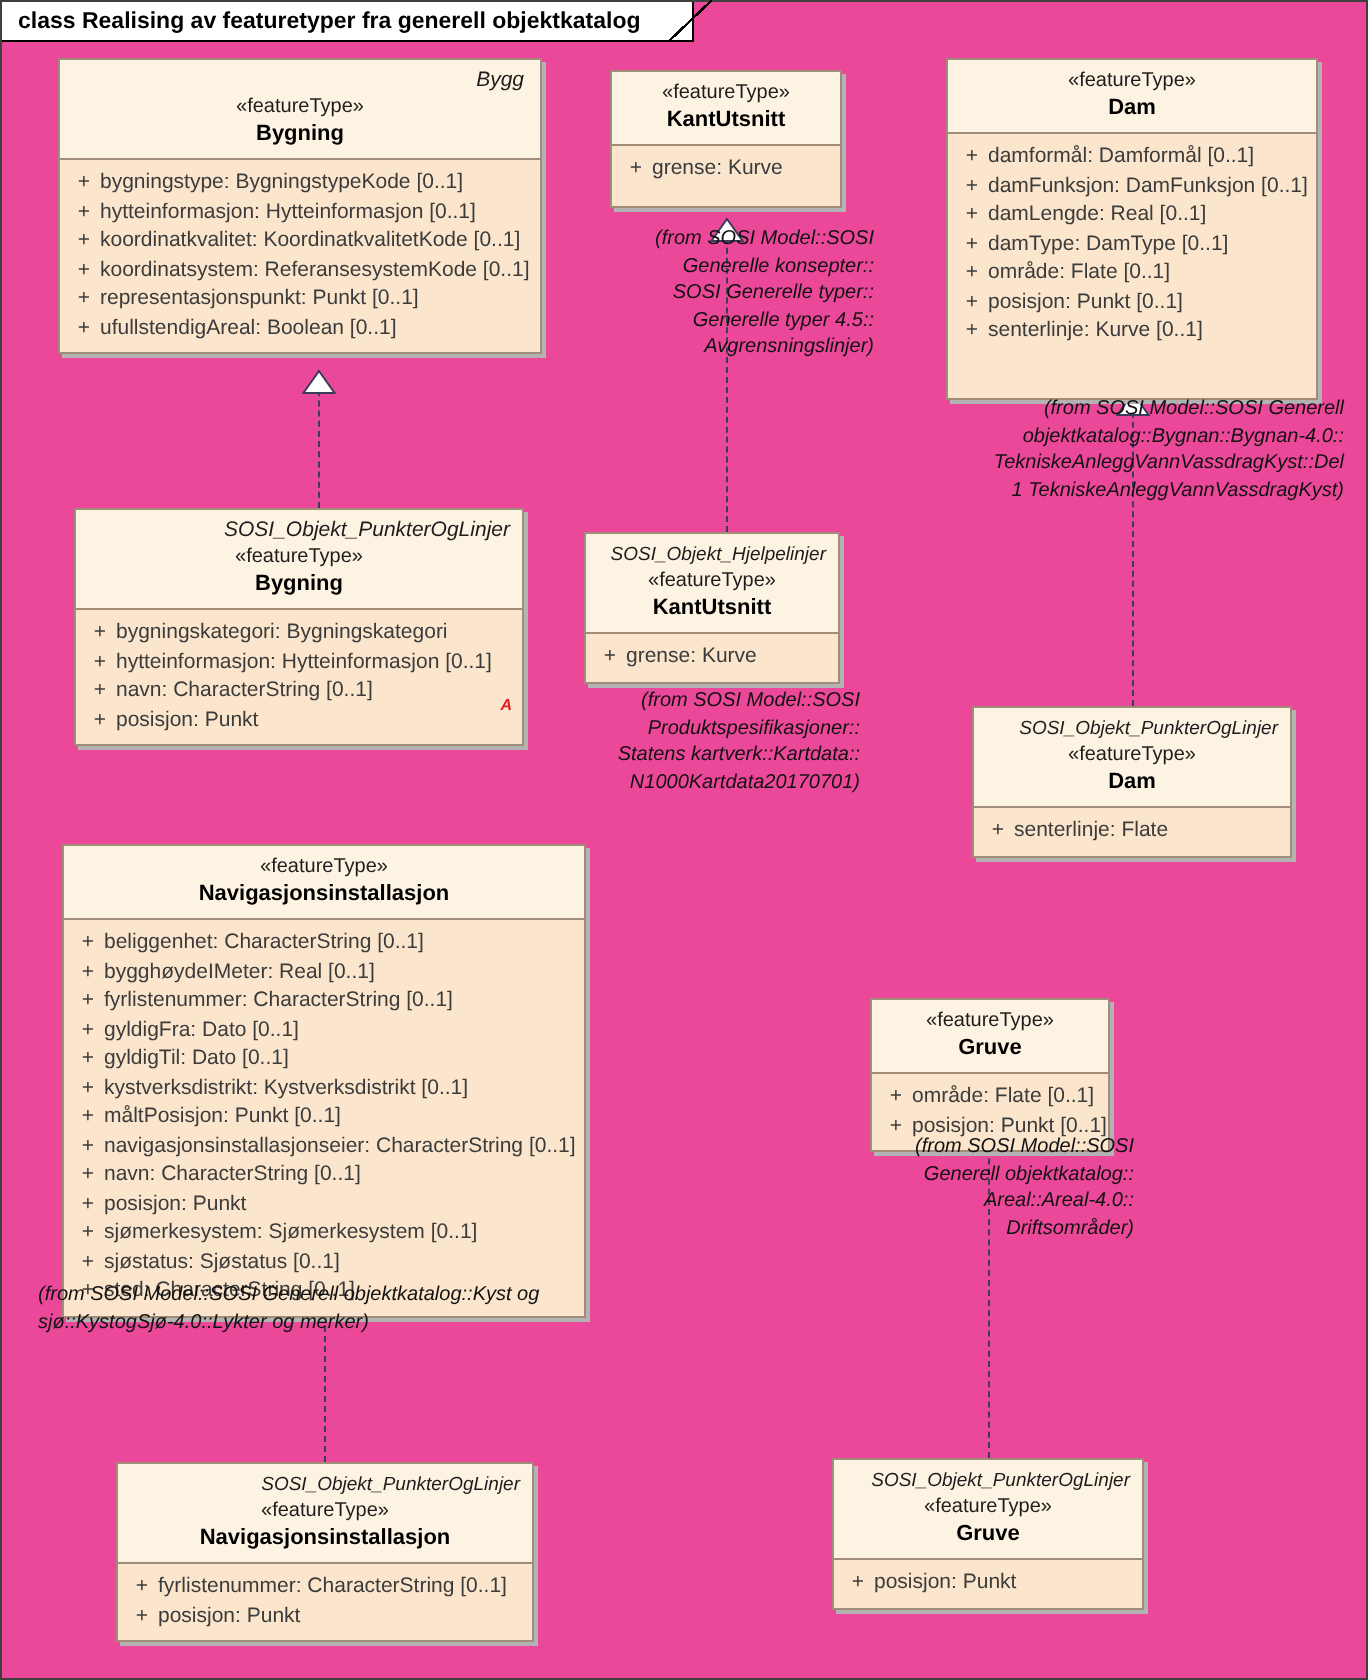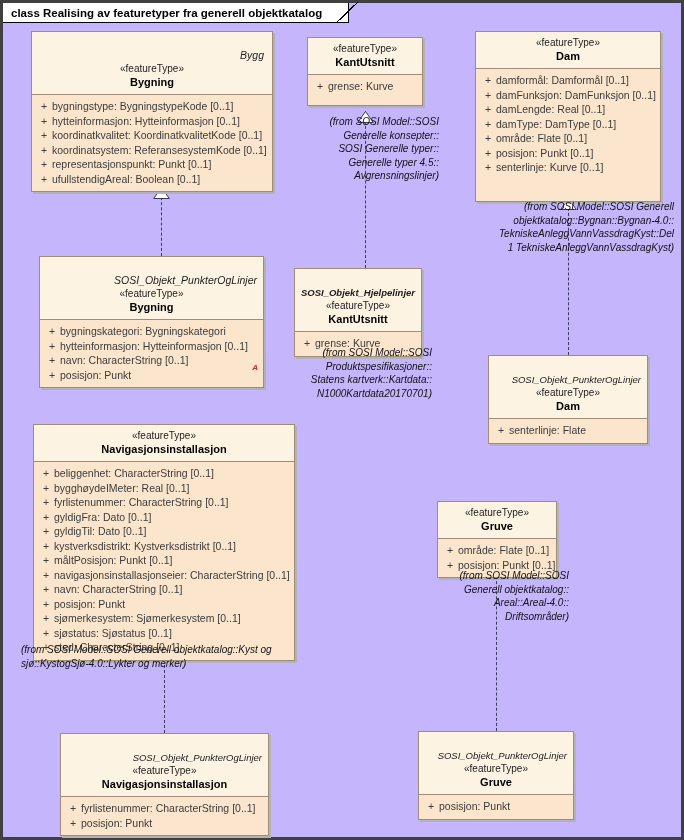--- a/index.html
+++ b/index.html
@@ -11,22 +11,22 @@
     font-family: "Liberation Sans", sans-serif;
     overflow: hidden;
     position: relative;
   }
 
   
   #diagram-frame {
     position: absolute;
     left: 0; top: 0;
     width: 684px; height: 840px;
-    border: 3px solid #404040;
-    background: #c4b5fd;
+    border: 1px solid #404040;
+    background: #ec4899;
   }
   #frame-title-tab {
     position: absolute;
     left: 0; top: 0;
     height: 20px;
     border-bottom: 1px solid #000;
     border-right: 1px solid #000;
     background: #fff;
     padding: 0 26px 0 8px;
     display: flex;
@@ -62,21 +62,20 @@
     text-align: center;
   }
   .uml-ns {
     font-size: 10.5px;
     font-style: italic;
     color: #1c1c1c;
     text-align: right;
     line-height: 13px;
     white-space: nowrap;
     overflow: visible;
-    margin-top: 13px;
   }
   .uml-ns.pkg { padding-right: 2px; }
   .uml-stereo {
     font-size: 10px;
     color: #1c1c1c;
     line-height: 13px;
   }
   .uml-name {
     font-size: 11px;
     font-weight: bold;
@@ -314,21 +313,21 @@
       <div class="attr-row">
         <span class="attr-vis">+</span>
         <span class="attr-text">posisjon: Punkt</span>
       </div>
       <span class="attr-marker" style="top:43px;">A</span>
     </div>
   </div>
 
   <div class="uml-class" style="left:291px; top:265px; width:128px;">
     <div class="uml-head">
-      <div class="uml-ns" style="font-size:9.5px;font-weight:bold;">SOSI_Objekt_Hjelpelinjer</div>
+      <div class="uml-ns" style="font-size:9.5px;">SOSI_Objekt_Hjelpelinjer</div>
       <div class="uml-stereo">«featureType»</div>
       <div class="uml-name">KantUtsnitt</div>
     </div>
     <div class="uml-attrs">
       <div class="attr-row">
         <span class="attr-vis">+</span>
         <span class="attr-text">grense: Kurve</span>
       </div>
     </div>
   </div>

